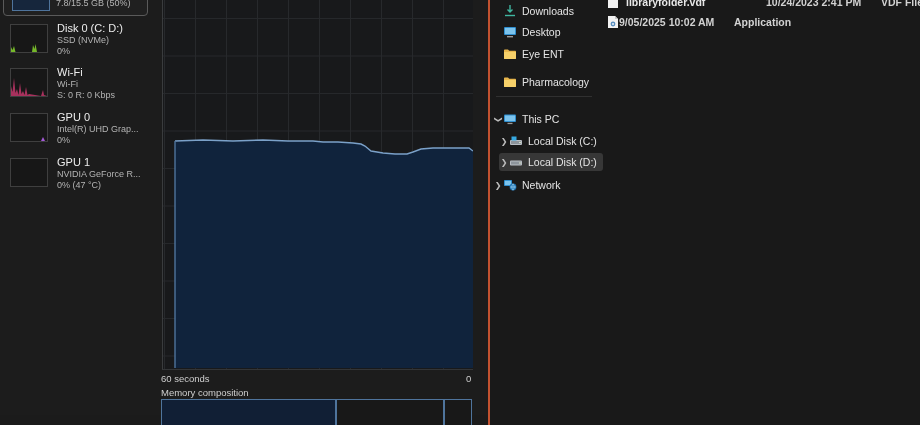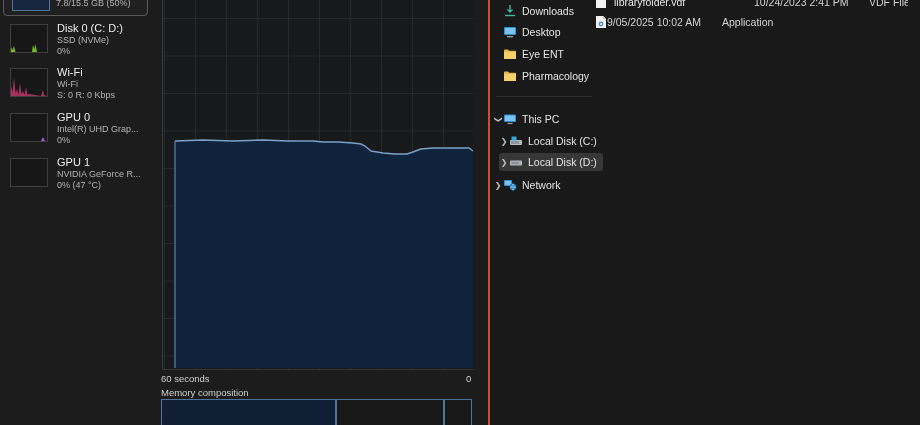--- a/index.html
+++ b/index.html
@@ -74,21 +74,21 @@
   }
   .nav-item.selected{background:#373737;}
   .nav-label{font-size:10.5px;color:#e4e4e4;white-space:nowrap;}
   .chev{width:10px;font-size:8px;color:#bdbdbd;text-align:center;flex:none;}
   .chev.down{transform:rotate(90deg);}
   .nav-ico{width:14px;height:14px;flex:none;margin-right:5px;}
 
   .sep{position:absolute;left:6px;width:96px;height:1px;background:#303030;}
 
   
-  #filelist{position:absolute;left:96px;top:0;width:322px;height:425px;overflow:hidden;}
+  #filelist{position:absolute;left:108px;top:0;width:322px;height:425px;overflow:hidden;font-weight:bold;}
   .file-row{position:absolute;left:0;width:360px;height:20px;display:flex;align-items:center;}
   .file-ico{width:12px;height:14px;flex:none;margin-left:9px;}
   .file-name{font-size:10.5px;color:#e8e8e8;margin-left:7px;width:140px;white-space:nowrap;overflow:hidden;}
   .file-date{font-size:10.5px;color:#d2d2d2;width:115px;white-space:nowrap;}
   .file-type{font-size:10.5px;color:#d2d2d2;white-space:nowrap;}
 </style>
 </head>
 <body>
 
 <div id="taskman" class="abs">
@@ -190,21 +190,21 @@
 
   <div class="nav-item" style="top:45px;">
     <span class="chev"></span>
     <svg class="nav-ico" viewBox="0 0 14 14">
       <path d="M1 3.5c0-.6.4-1 1-1h3l1.2 1.3H12c.6 0 1 .4 1 1V11c0 .6-.4 1-1 1H2c-.6 0-1-.4-1-1V3.5z" fill="#e8b64c"></path>
       <path d="M1 5h12v6c0 .6-.4 1-1 1H2c-.6 0-1-.4-1-1V5z" fill="#f6d069"></path>
     </svg>
     <span class="nav-label">Eye ENT</span>
   </div>
 
-  <div class="nav-item" style="top:67px;">
+  <div class="nav-item" style="top:73px;">
     <span class="chev"></span>
     <svg class="nav-ico" viewBox="0 0 14 14">
       <path d="M1 3.5c0-.6.4-1 1-1h3l1.2 1.3H12c.6 0 1 .4 1 1V11c0 .6-.4 1-1 1H2c-.6 0-1-.4-1-1V3.5z" fill="#e8b64c"></path>
       <path d="M1 5h12v6c0 .6-.4 1-1 1H2c-.6 0-1-.4-1-1V5z" fill="#f6d069"></path>
     </svg>
     <span class="nav-label">Pharmacology</span>
   </div>
 
   <div class="sep" style="top:96px;"></div>
 

